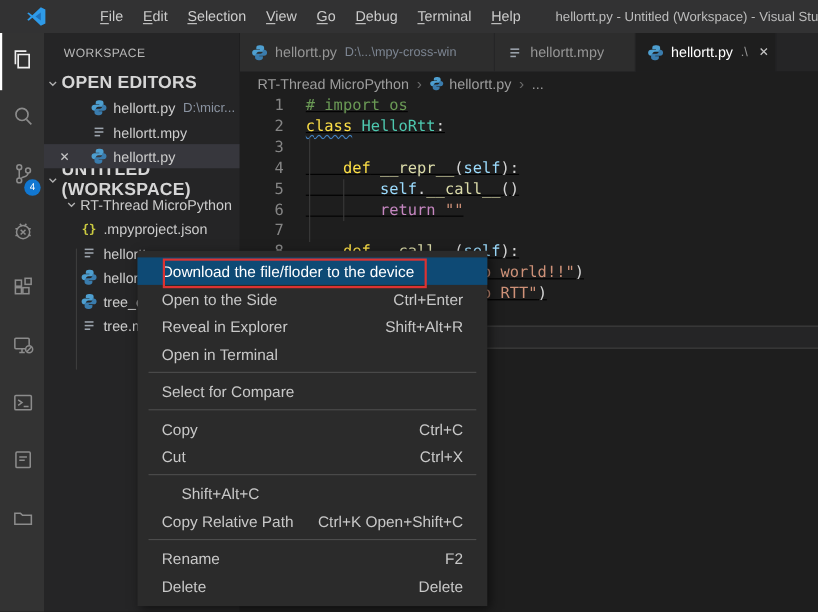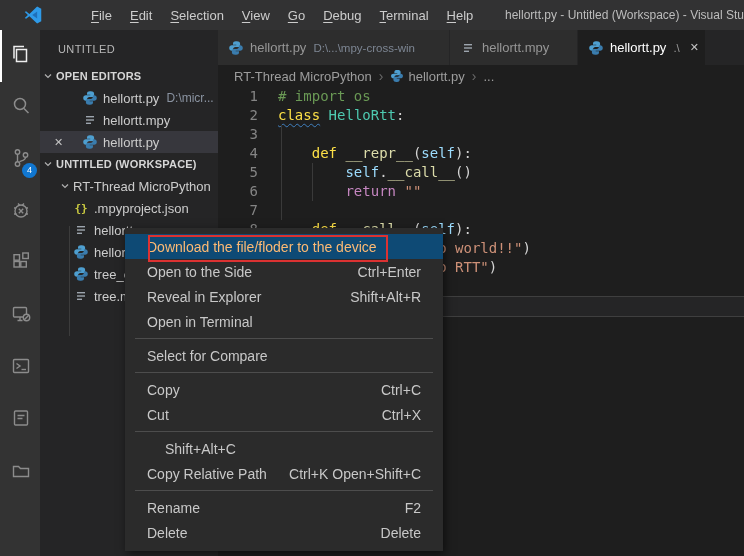--- a/index.html
+++ b/index.html
@@ -23,21 +23,21 @@
   .activitybar{width:40px;background:#333333;flex:none;display:flex;flex-direction:column;}
   .ab-item{height:52px;display:flex;align-items:center;justify-content:center;position:relative;
            color:#8c8c8c;border-left:2px solid transparent;box-sizing:border-box;}
   .ab-item.active{color:#efefef;border-left-color:#ffffff;}
   .ab-badge{position:absolute;right:3px;bottom:8px;min-width:15px;height:15px;border-radius:50%;
             background:var(--badge_blue);color:#fff;font-size:9px;line-height:15px;text-align:center;}
 
   
   .sidebar{width:178px;background:#252526;flex:none;position:relative;color:#cccccc;overflow:hidden;}
   .sidebar-title{margin:13px 0 10px 18px;font-size:11px;color:#b8b8b8;letter-spacing:.4px;}
-  .section-header{height:22px;display:flex;align-items:center;font-size:11px;font-weight:bold;
+  .section-header{height:22px;display:flex;align-items:center;font-size:16px;font-weight:bold;
                   color:#d6d6d6;letter-spacing:.2px;}
   .section-header .chev{margin:0 3px 0 3px;color:#b0b0b0;display:flex;}
   .sb-row{height:22px;display:flex;align-items:center;font-size:13px;white-space:nowrap;position:relative;}
   .sb-row.selected{background:#37373d;}
   .row-close{position:absolute;left:14px;font-size:11px;color:#c5c5c5;}
   .file-icon{width:16px;height:16px;flex:none;display:flex;align-items:center;justify-content:center;margin-right:5px;}
   .json-glyph{color:#cbcb41;font-weight:bold;font-size:11px;font-family:"DejaVu Sans Mono",monospace;}
   .fname{color:#cccccc;}
   .fhint{color:#8a93a1;font-size:12px;margin-left:7px;}
   .oe-row{padding-left:42px;}
@@ -61,41 +61,41 @@
 
   .breadcrumb{height:22px;display:flex;align-items:center;font-size:13px;color:#9d9d9d;
               padding-left:16px;background:#1e1e1e;white-space:nowrap;}
   .crumb-sep{color:#6a6a6a;margin:0 7px;font-size:14px;}
   .crumb .file-icon{display:inline-flex;vertical-align:-3px;margin-right:4px;width:14px;height:14px;}
 
   .code{position:absolute;left:0;top:57px;right:0;font-family:"DejaVu Sans Mono",monospace;
         font-size:14px;line-height:19px;}
   .code-line{display:flex;white-space:pre;height:19px;}
   .ln{width:40px;text-align:right;color:#858585;flex:none;}
-  .lc{padding-left:20px;}
+  .lc{padding-left:20px;text-decoration:underline;}
   .tok-com{color:#6a9955;}
   .tok-kw{color:#fde047;}
   .tok-cls{color:#4ec9b0;}
   .tok-fn{color:#dcdcaa;}
   .tok-var{color:#9cdcfe;}
   .tok-ret{color:#c586c0;}
   .tok-str{color:#ce9178;}
   .tok-pl{color:#d4d4d4;}
   .squig{text-decoration:underline;text-decoration-style:wavy;text-decoration-color:#4080bf;
          text-decoration-thickness:1px;text-underline-offset:3px;}
   .indent-guide{position:absolute;width:1px;background:#3a3a3a;}
 
   .panel-strip{position:absolute;left:0;right:0;top:266px;height:19px;background:#252526;
                border-top:1px solid #3f3f3f;border-bottom:1px solid #3f3f3f;box-sizing:content-box;}
 
   
   .context-menu{position:absolute;left:125px;top:228px;width:318px;background:#2b2b2b;
                 box-shadow:2px 3px 9px rgba(0,0,0,.55);padding:6px 0;box-sizing:border-box;z-index:50;}
   .cm-item{height:25px;display:flex;align-items:center;padding:0 22px;font-size:14px;color:#c8c8c8;}
-  .cm-item.selected{background:var(--menu_highlight);color:#fdba74;}
+  .cm-item.selected{background:var(--menu_highlight);color:#ffffff;}
   .cm-label{flex:1;white-space:nowrap;}
   .cm-short{margin-left:18px;white-space:nowrap;}
   .cm-sep{height:1px;background:#4d4d4d;margin:4px 10px;}
   .red-box{position:absolute;left:23px;top:7px;width:240px;height:27px;
            border:2px solid var(--annotation_red);box-sizing:border-box;pointer-events:none;z-index:60;}
 </style>
 </head>
 <body>
 
 <div class="window">
@@ -171,21 +171,21 @@
             </svg></span>
         </div>
         <div class="ab-item">
           <span><svg width="26" height="26" viewBox="0 0 26 26" fill="none" stroke="currentColor" stroke-width="1.4">
               <path d="M5.5 19.5v-10h5l2 2h8v8z"></path>
             </svg></span>
         </div>
       </div>
 
     <div class="sidebar">
-      <div class="sidebar-title">UNTITLED</div>
+      <div class="sidebar-title">WORKSPACE</div>
       <div id="sidebar-body">
           <div class="section-header">
             <span class="chev">
               <svg width="10" height="10" viewBox="0 0 10 10">
                 <polyline points="2,3.5 5,6.5 8,3.5" fill="none" stroke="currentColor" stroke-width="1.2"></polyline>
               </svg>
             </span>
             <span>OPEN EDITORS</span>
           </div>
           <div class="sb-row oe-row">

